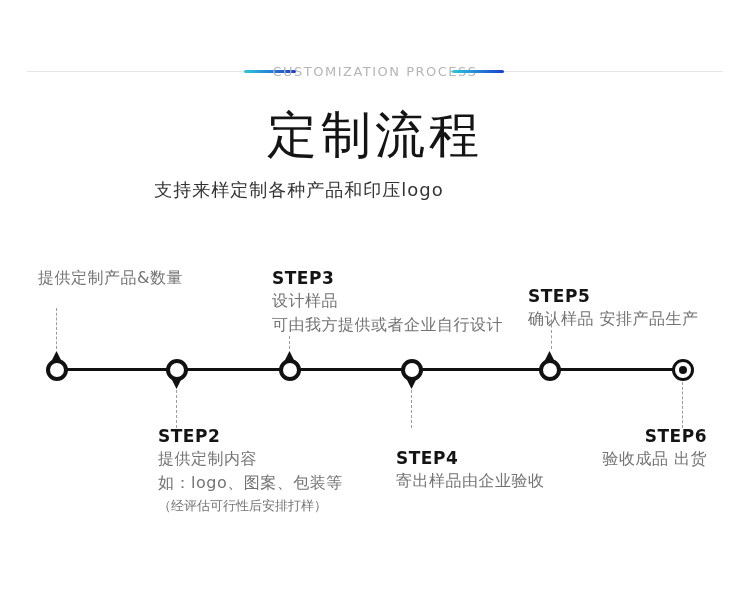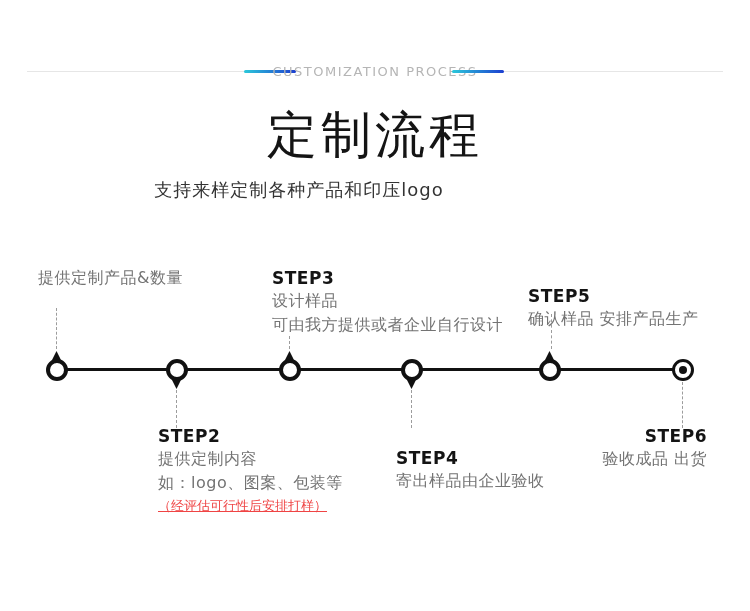--- a/index.html
+++ b/index.html
@@ -46,21 +46,21 @@
   .dx1{left:56px;top:308px;height:41px;}
   .dx2{left:176px;top:390px;height:38px;}
   .dx3{left:289px;top:336px;height:13px;}
   .dx4{left:411px;top:390px;height:38px;}
   .dx5{left:551px;top:314px;height:35px;}
   .dx6{left:682px;top:382px;height:46px;}
   
   .step{position:absolute;z-index:4;}
   .step .label{font-size:17px;font-weight:bold;color:#141414;line-height:21px;letter-spacing:.5px;}
   .step .line{font-size:16px;color:#737373;line-height:24px;letter-spacing:.5px;}
-  .step .note{font-size:13px;color:#ef4444;line-height:22px;text-decoration:underline;}
+  .step .note{font-size:13px;color:#737373;line-height:22px;}
   .step1{left:38px;top:266px;}
   .step2{left:158px;top:426px;}
   .step3{left:272px;top:268px;}
   .step4{left:396px;top:448px;}
   .step5{left:528px;top:274px;margin-top:12px;}
   .step6{right:43px;top:426px;text-align:right;}
 </style>
 </head>
 <body>
 

